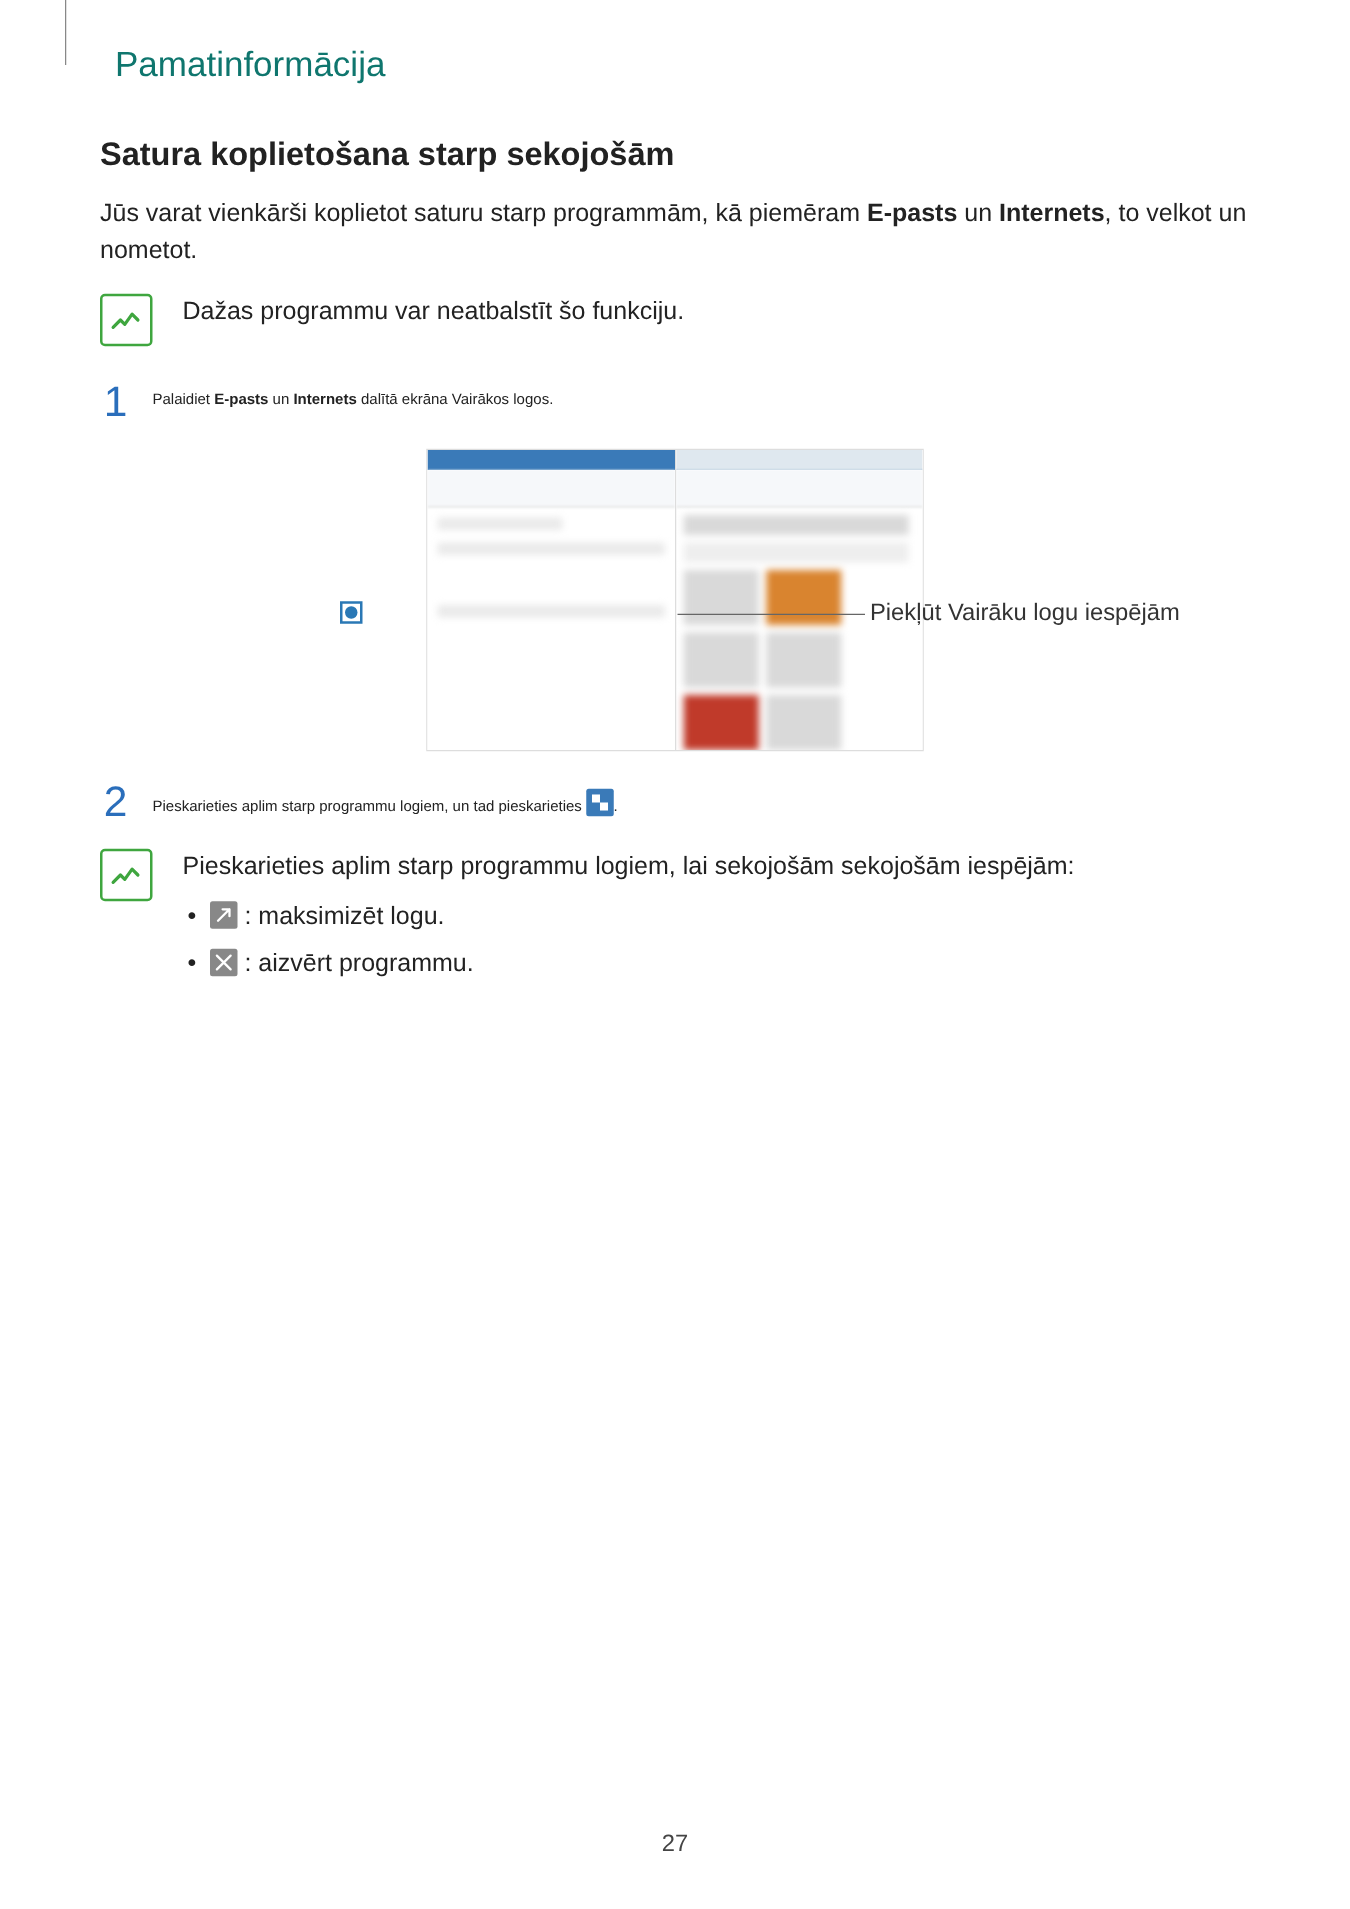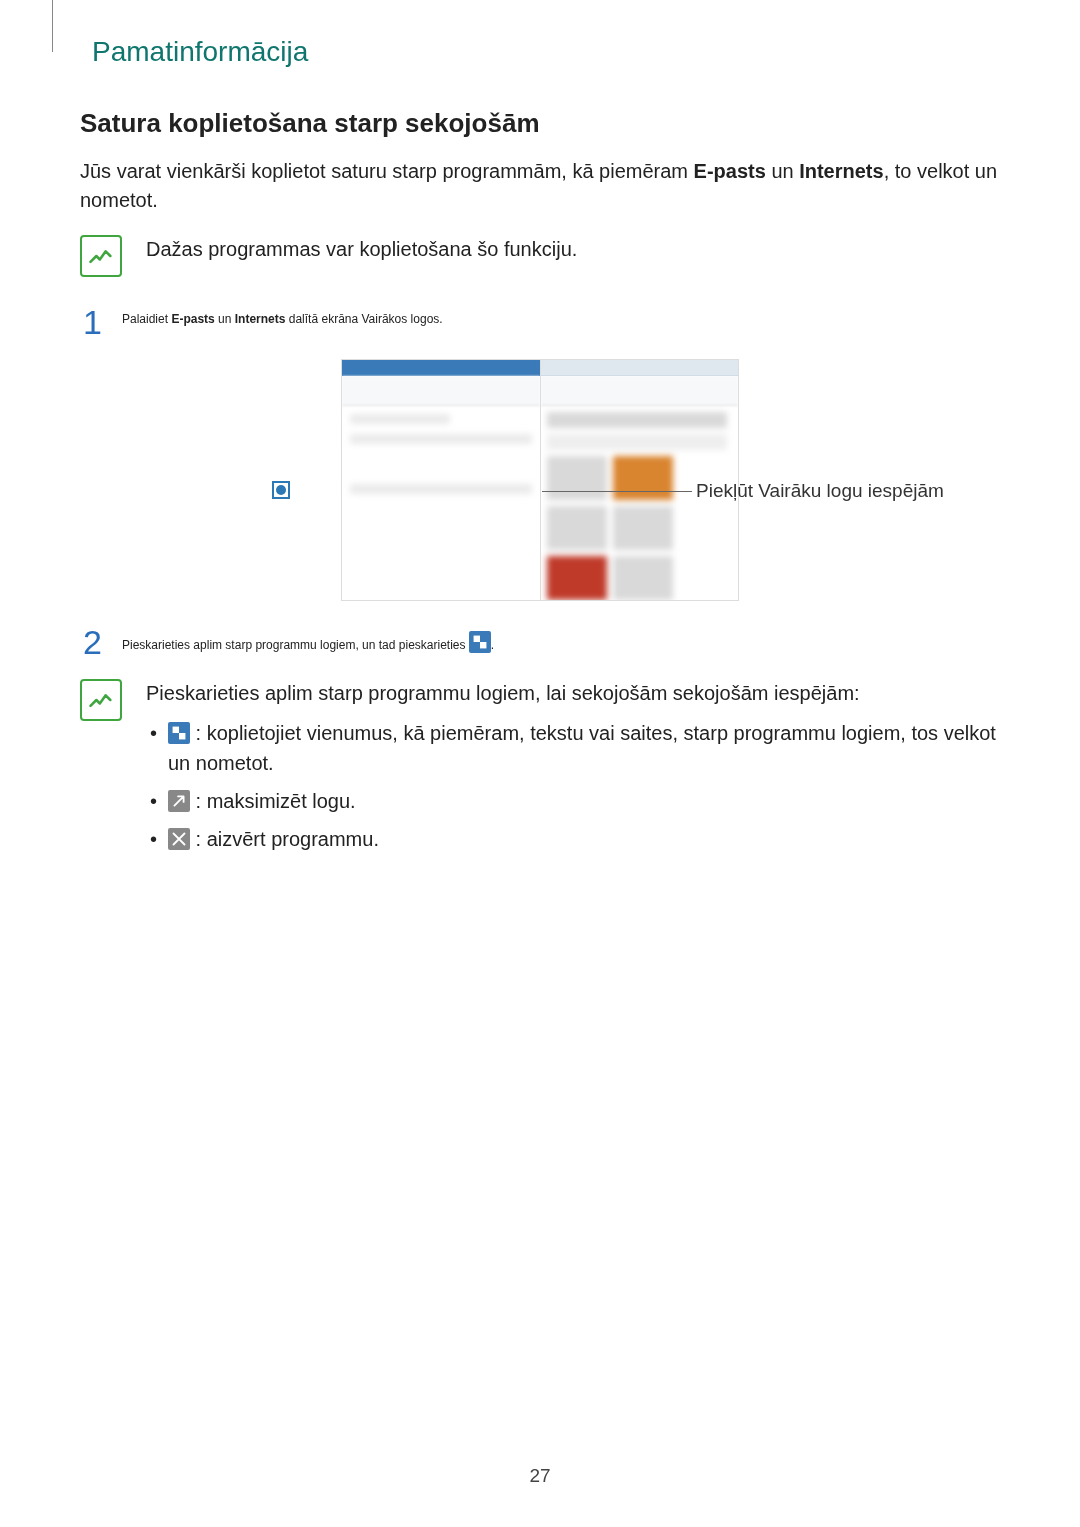--- a/index.html
+++ b/index.html
@@ -220,21 +220,21 @@
   <p class="para">
     <span>Jūs varat vienkārši koplietot saturu starp programmām, kā piemēram </span><b>E-pasts</b><span> un </span><b>Internets</b><span>, to velkot un nometot.</span>
   </p>
 
   <div class="note-box">
     <div class="note-icon">
       <svg width="28" height="28" viewBox="0 0 24 24">
           <path d="M3 17l5-5 3 3 5-7 4 4" stroke="#3fa63f" stroke-width="2.2" fill="none" stroke-linecap="round" stroke-linejoin="round"></path>
         </svg>
     </div>
-    <div class="note-text">Dažas programmas var koplietošana šo funkciju.</div>
+    <div class="note-text">Dažas programmu var neatbalstīt šo funkciju.</div>
   </div>
 
   <div class="step">
     <div class="step-num">1</div>
     <div class="step-body">
       <span>Palaidiet </span><b>E-pasts</b><span> un </span><b>Internets</b><span> dalītā ekrāna Vairākos logos.</span>
     </div>
   </div>
 
   <div class="figure">
@@ -283,27 +283,20 @@
   <div class="note-box">
     <div class="note-icon">
       <svg width="28" height="28" viewBox="0 0 24 24">
           <path d="M3 17l5-5 3 3 5-7 4 4" stroke="#3fa63f" stroke-width="2.2" fill="none" stroke-linecap="round" stroke-linejoin="round"></path>
         </svg>
     </div>
     <div class="note-text">
       <div>Pieskarieties aplim starp programmu logiem, lai sekojošām sekojošām iespējām:</div>
       <ul class="bullet-list">
         <li>
-          <span class="inline-icon"><svg width="22" height="22" viewBox="0 0 24 24" style="position:absolute;inset:0">
-                <rect x="5" y="5" width="7" height="7" fill="#fff"></rect>
-                <rect x="12" y="12" width="7" height="7" fill="#fff"></rect>
-              </svg></span>
-          <span>: koplietojiet vienumus, kā piemēram, tekstu vai saites, starp programmu logiem, tos velkot un nometot.</span>
-        </li>
-        <li>
           <span class="inline-icon gray"><svg width="22" height="22" viewBox="0 0 24 24" style="position:absolute;inset:0">
                 <path d="M7 17L17 7M17 7h-6M17 7v6" stroke="#fff" stroke-width="2" fill="none" stroke-linecap="round"></path>
               </svg></span>
           <span>: maksimizēt logu.</span>
         </li>
         <li>
           <span class="inline-icon gray"><svg width="22" height="22" viewBox="0 0 24 24" style="position:absolute;inset:0">
                 <path d="M6 6l12 12M18 6L6 18" stroke="#fff" stroke-width="2" stroke-linecap="round"></path>
               </svg></span>
           <span>: aizvērt programmu.</span>

